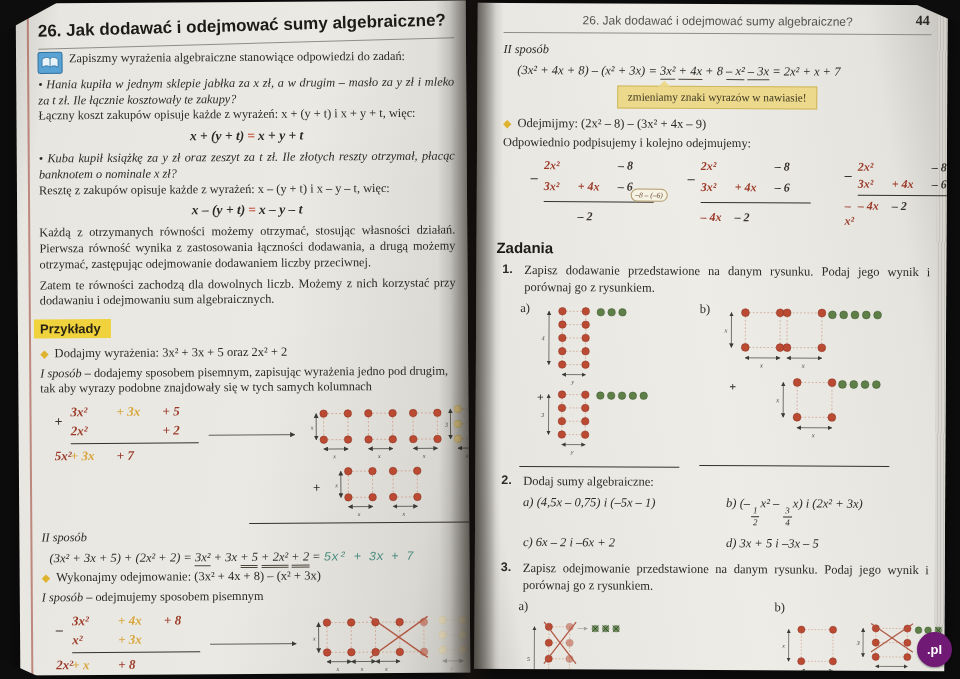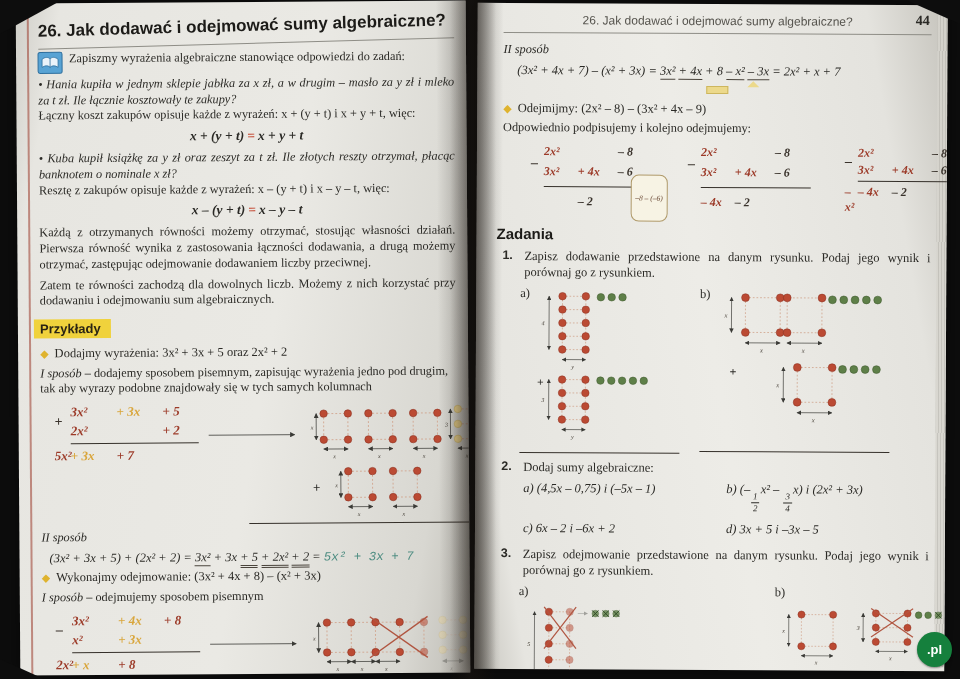--- a/index.html
+++ b/index.html
@@ -65,21 +65,21 @@
   .note-box{position:relative;width:fit-content;margin:7px auto 0;background:#ecd98b;border:1px solid #cdb65e;
     padding:3px 10px;font-size:11.3px;color:#3e3823;text-align:center;line-height:1.3;}
   .note-box::before{content:"";position:absolute;left:40px;top:-6px;border:6px solid transparent;
     border-bottom-color:#ecd98b;border-top:0;}
   .subcols{display:flex;gap:34px;margin:8px 0 0 28px;}
   .csub{display:grid;grid-template-columns:13px 34px 40px 36px;row-gap:2px;
     font:700 italic 12px "Liberation Serif",serif;position:relative;}
   .csub .op{grid-column:1;grid-row:1/3;align-self:center;font-size:14px;color:#3a332c;}
   .csub .rule{grid-column:2/5;border-top:1.4px solid #35302a;margin:1px 0;}
   .bubble{position:absolute;right:-14px;top:30px;background:#f7f3e4;border:1px solid #b09a6a;
-    border-radius:8px;font:italic 7.5px "Liberation Serif",serif;color:#6b4a35;padding:18px 4px;white-space:nowrap;}
+    border-radius:8px;font:italic 7.5px "Liberation Serif",serif;color:#6b4a35;padding:1px 4px;white-space:nowrap;}
   .tasks-h{font:700 15px "Liberation Sans",sans-serif;color:#1c1b18;margin:12px 0 4px -6px;}
   .task{display:flex;gap:8px;margin-top:6px;}
   .task-num{font:700 12.5px "Liberation Sans",sans-serif;flex:0 0 14px;}
   .task-body{font-size:12.5px;line-height:1.3;text-align:justify;flex:1;}
   .diag-row{display:flex;align-items:flex-start;gap:16px;margin:6px 0 0 18px;}
   .diag-item{position:relative;}
   .diag-label{font:12.5px "Liberation Serif",serif;margin-right:4px;vertical-align:top;}
   .dsum-line{border-bottom:1.5px solid #35302a;margin-top:3px;}
   .t2-grid{display:grid;grid-template-columns:1fr 1fr;row-gap:9px;margin:6px 0 0 22px;
     font-size:12.5px;font-style:italic;}
@@ -99,21 +99,21 @@
   line.gx{stroke:#2e4a23;stroke-width:1.2;}
   svg text{font:italic 6.5px "Liberation Serif",serif;fill:#4a443c;}
   svg text.big{font-size:7.5px;}
   svg text.svg-plus{font:700 14px "Liberation Serif",serif;fill:#2b2a26;font-style:normal;}
 
   
   .watermark{position:absolute;right:8px;bottom:12px;z-index:9;display:flex;align-items:flex-start;
     font:700 31px "Liberation Sans",sans-serif;color:rgba(252,252,250,.82);
     text-shadow:0 1px 3px rgba(40,40,40,.45);letter-spacing:.5px;}
   .wm-badge{display:inline-flex;align-items:center;justify-content:center;width:35px;height:35px;
-    border-radius:50%;background:#15803d;color:#fff;font-size:13px;letter-spacing:0;
+    border-radius:50%;background:#701a75;color:#fff;font-size:13px;letter-spacing:0;
     margin-left:-4px;margin-top:-10px;text-shadow:none;box-shadow:0 1px 2px rgba(0,0,0,.4);}
 </style>
 </head>
 <body>
 
 <svg width="0" height="0" style="position:absolute" aria-hidden="true">
   <defs>
     <marker id="arr" viewBox="0 0 8 8" refX="7" refY="4" markerWidth="6.5" markerHeight="6.5" orient="auto-start-reverse">
       <path d="M0,0 L8,4 L0,8 z" fill="#3a3a36"></path>
     </marker>
@@ -343,24 +343,25 @@
 <div class="page page-right">
   <div class="fore-edge"></div>
   <div class="rp-inner">
     <div class="rp-header">
       <span>26. Jak dodawać i odejmować sumy algebraiczne?</span>
       <span class="rp-pagenum">44</span>
     </div>
 
     <div class="way it" style="margin-top:9px;">II sposób</div>
     <div class="eqline" style="margin-left:14px;">
-      <span>(3x² + 4x + 7) – (x² + 3x) = </span><span class="u">3x²</span><span> </span><span class="u">+ 4x</span><span> + 8 </span><span class="u">– x²</span><span> </span><span class="u">– 3x</span><span> = 2x² + x + 7</span>
+      <span>(3x² + 4x + 8) – (x² + 3x) = </span><span class="u">3x²</span><span> </span><span class="u">+ 4x</span><span> + 8 </span><span class="u">– x²</span><span> </span><span class="u">– 3x</span><span> = 2x² + x + 7</span>
     </div>
 
     <div class="note-box">
+      <div>zmieniamy znaki wyrazów w nawiasie!</div>
     </div>
 
     <div class="ex-line" style="margin-top:8px;">
       <span class="diamond">◆</span><span>Odejmijmy: (2x² – 8) – (3x² + 4x – 9)</span>
     </div>
     <div class="txt" style="margin-top:4px;">Odpowiednio podpisujemy i kolejno odejmujemy:</div>
 
     <div class="subcols">
       <div class="csub">
         <span class="op">–</span>

